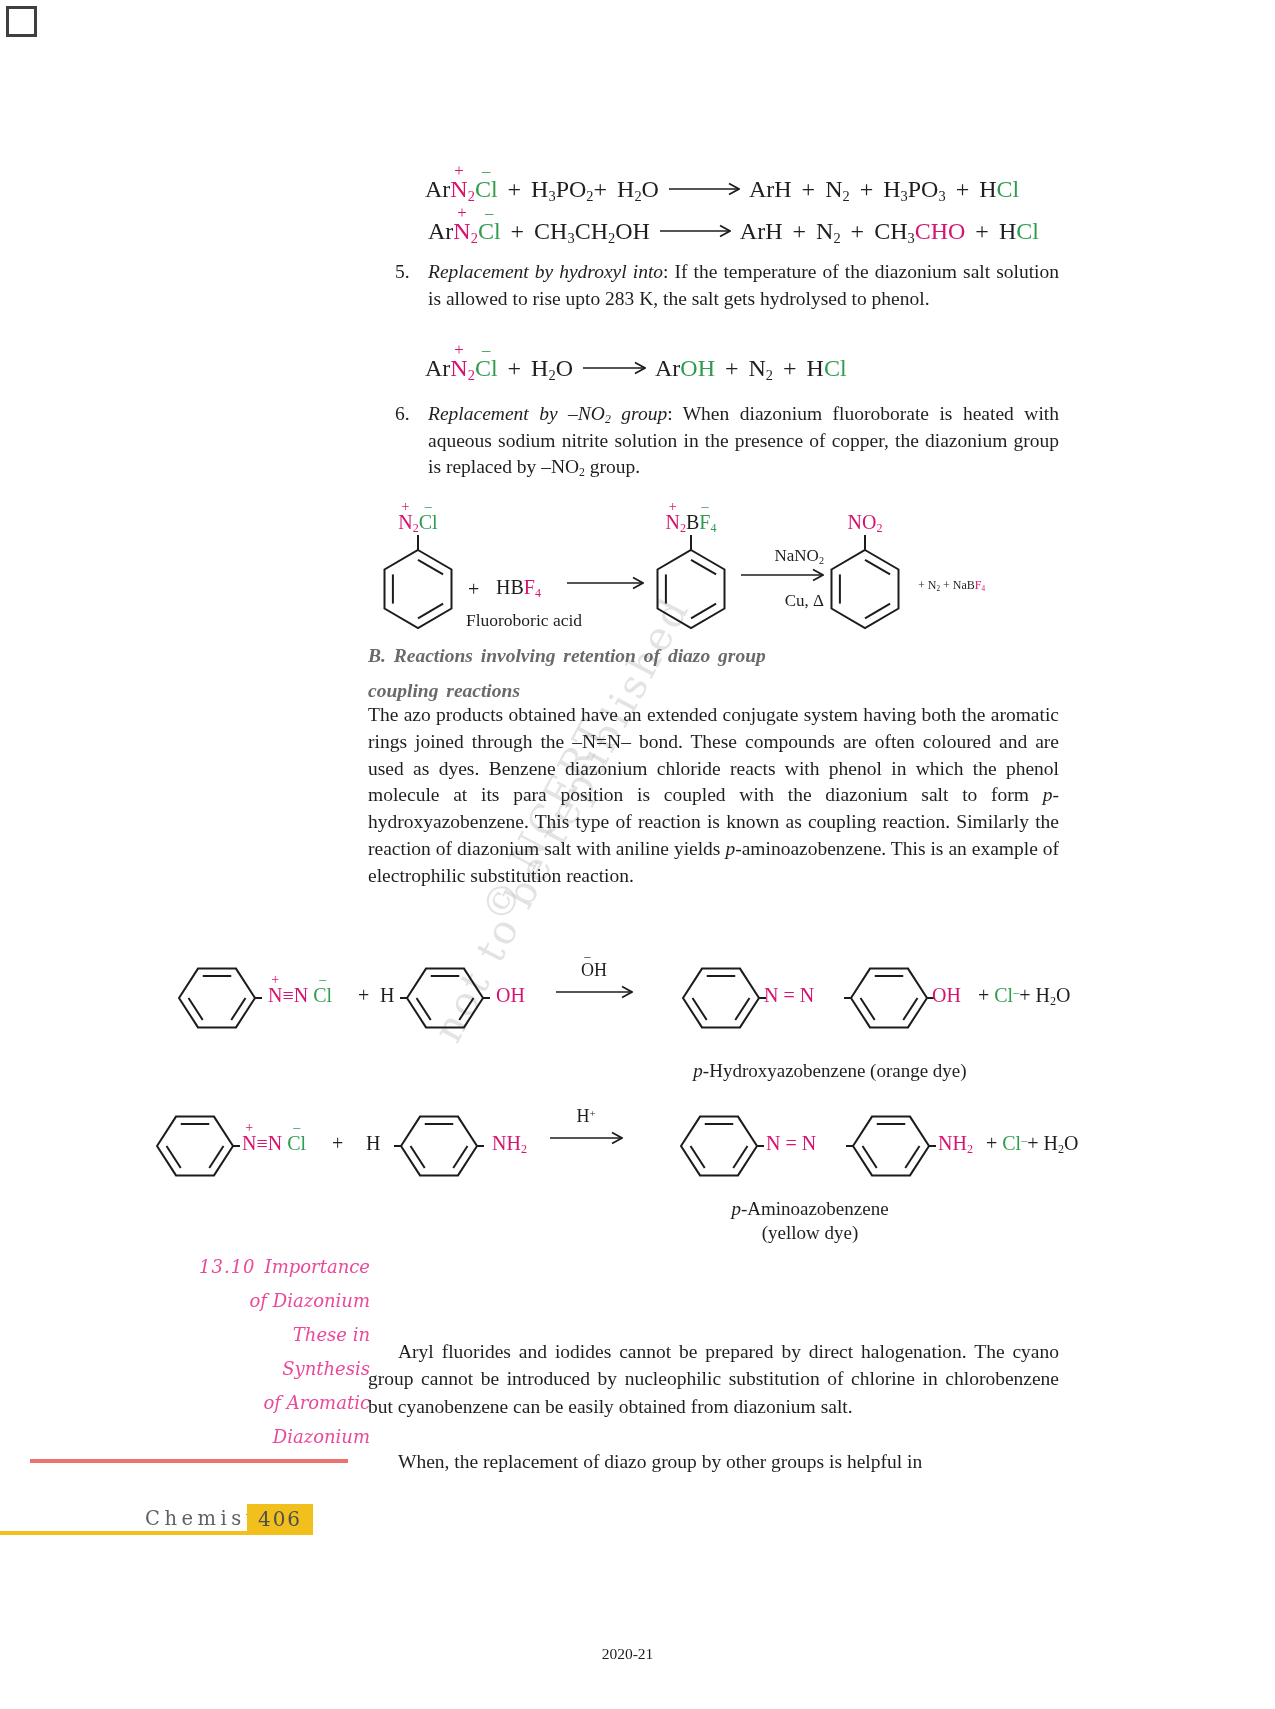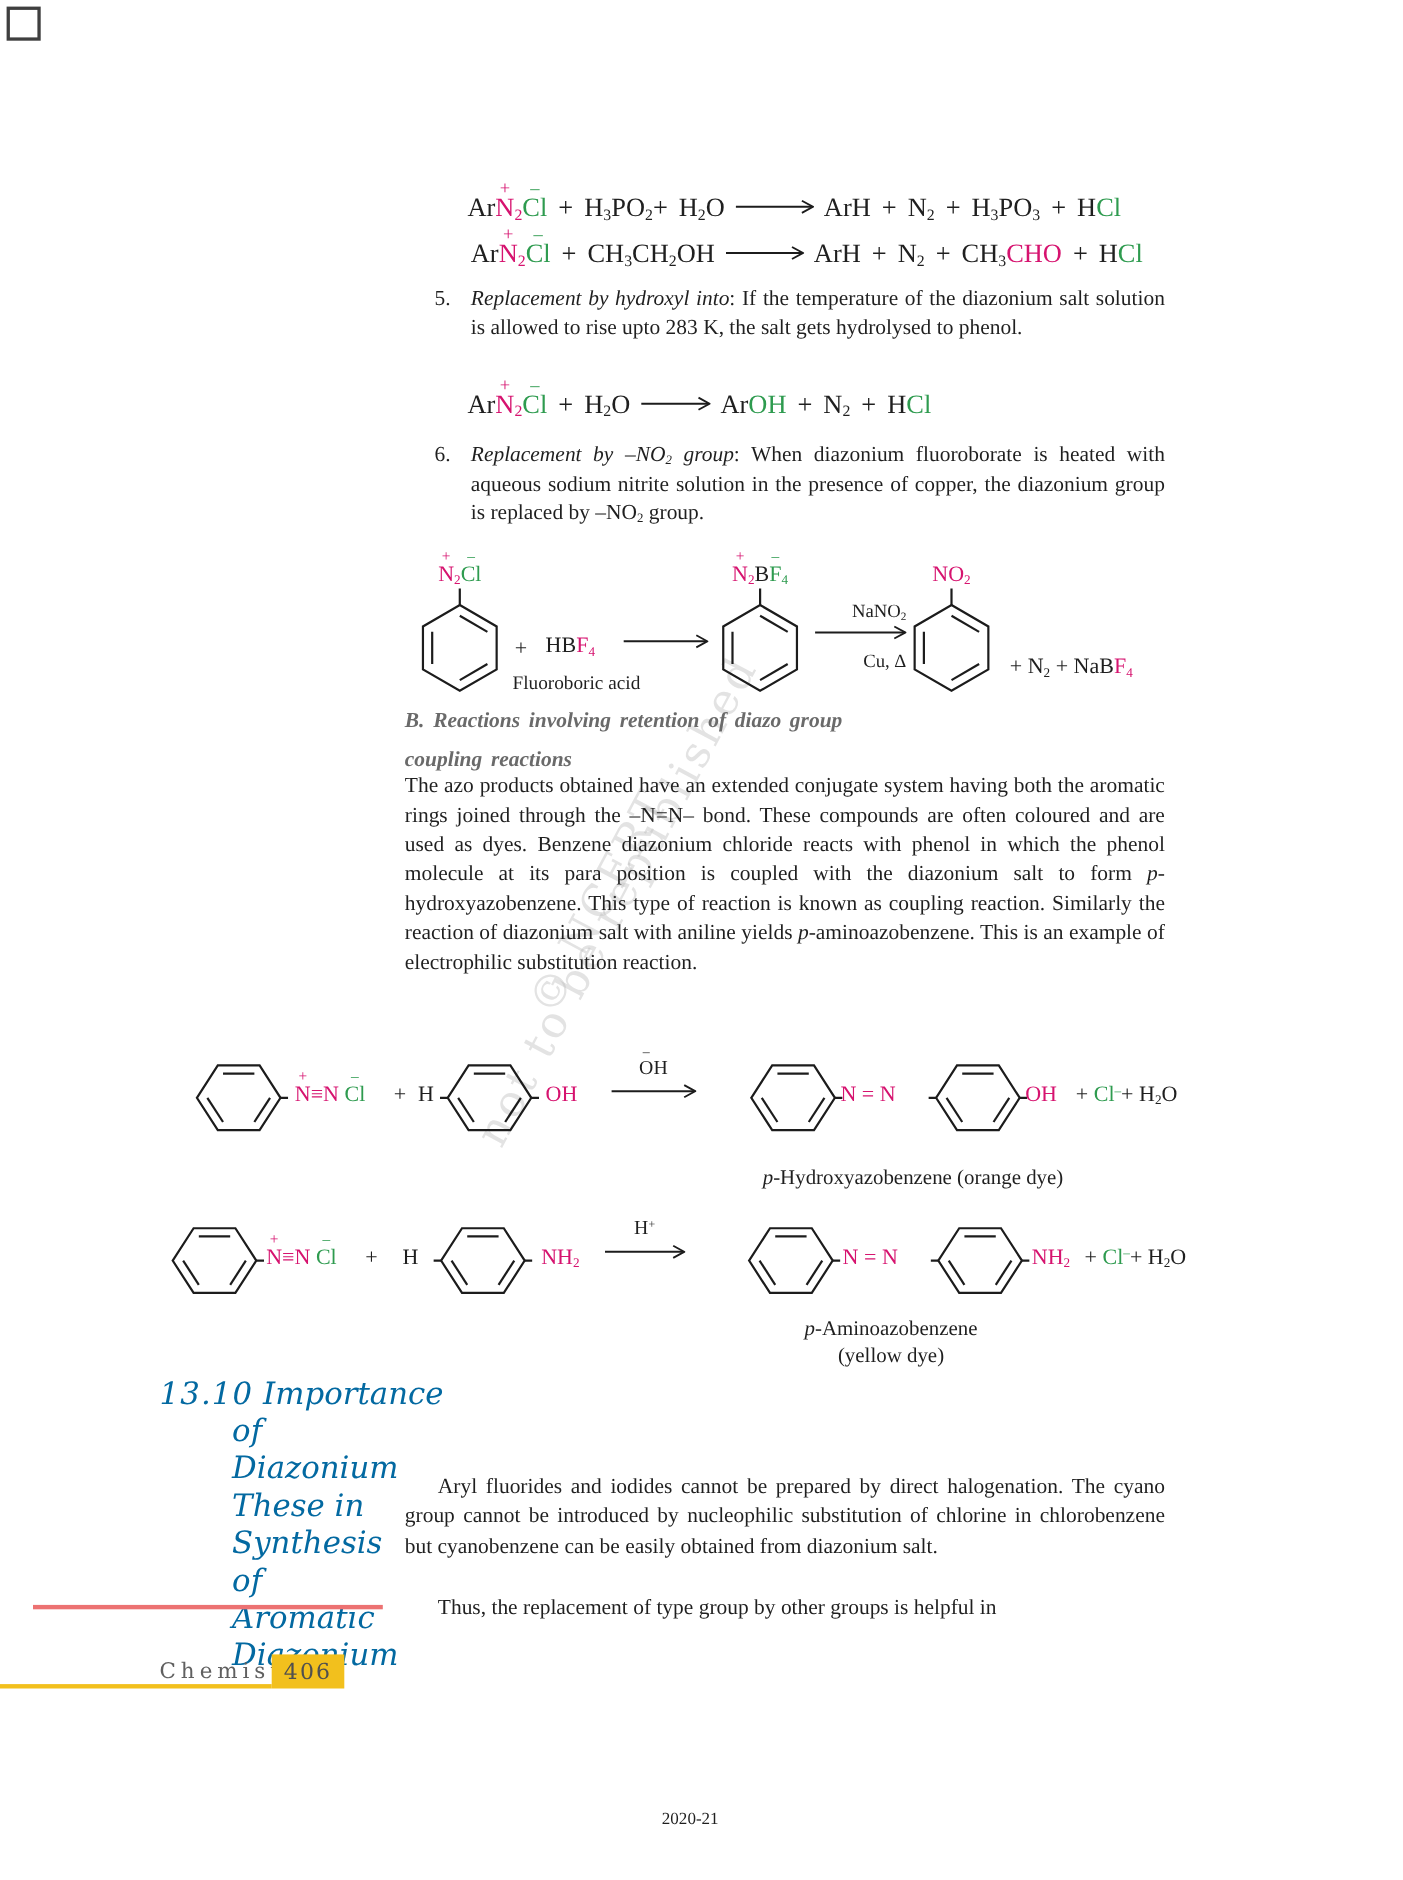--- a/index.html
+++ b/index.html
@@ -39,21 +39,21 @@
               font-size:20px;padding-bottom:0;white-space:nowrap;}
   .ru1{left:5px;top:0;} .ru2{left:278px;top:0;} .ru3{left:452px;top:0;}
   .d1-plus{position:absolute;left:100px;top:96px;font-size:20px;}
   .d1-reagent{position:absolute;left:128px;top:94px;font-size:20px;white-space:nowrap;}
   .d1-caption{position:absolute;left:96px;top:128px;width:120px;text-align:center;
               font-size:17.5px;line-height:21px;}
   .a1{position:absolute;left:198px;top:94px;}
   .arrow2{position:absolute;left:370px;top:64px;width:86px;text-align:right;font-size:17px;line-height:20px;}
   .arrow2 .al-top{margin-bottom:1px;white-space:nowrap;}
   .arrow2 .al-bottom{margin-top:4px;white-space:nowrap;}
-  .d1-products{position:absolute;left:550px;top:113px;font-size:20px;white-space:nowrap;}
+  .d1-products{position:absolute;left:550px;top:96px;font-size:12px;white-space:nowrap;}
   
   .bheading{position:absolute;left:368px;top:645px;font-size:19.5px;font-weight:bold;font-style:italic;
             color:#6a6a6a;word-spacing:3px;z-index:2;}
   .bsub{position:absolute;left:368px;top:680px;font-size:19.5px;font-weight:bold;font-style:italic;
         color:#6a6a6a;word-spacing:3px;z-index:2;}
   
   .para{position:absolute;left:368px;width:691px;text-align:justify;
         font-size:19.5px;line-height:26.8px;z-index:2;}
   .coupling{top:702px;}
   
@@ -76,22 +76,22 @@
   .r2-b{left:254px;top:10px;}  .r2-nh2{left:352px;top:34px;}
   .r2-arrow{position:absolute;left:406px;top:8px;width:80px;text-align:center;font-size:18px;}
   .r2-c{left:534px;top:10px;}  .r2-azo{left:626px;top:34px;}
   .r2-d{left:706px;top:10px;}  .r2-nh2b{left:798px;top:34px;}
   .r2-tail{left:846px;top:34px;}
   .cap2a{left:540px;top:100px;width:260px;}
   .cap2b{left:540px;top:124px;width:260px;}
   .arrow-lab{display:block;margin-bottom:2px;}
   
   .sidebar{position:absolute;left:145px;top:1250px;width:225px;
-           font-family:"DejaVu Serif",serif;font-style:italic;font-size:28px;
-           color:#0369a1;line-height:34px;z-index:2;}
+           font-family:"DejaVu Serif",serif;font-style:italic;font-size:18px;
+           color:#ec4899;line-height:34px;z-index:2;text-align:right;}
   .sb-num{margin-right:9px;letter-spacing:1px;}
   .sb-line{padding-left:66px;}
   .redline{position:absolute;left:30px;top:1459px;width:318px;height:4px;background:#ec7272;z-index:2;}
   
   .bp{position:absolute;left:368px;width:691px;text-align:justify;
       font-size:19.5px;line-height:27.3px;z-index:2;}
   .bp1{top:1252px;}
   .bp2{top:1338px;text-indent:30px;}
   .bp3{top:1448px;text-indent:30px;}
   
@@ -306,20 +306,20 @@
     </div>
     <div class="sb-line">of Diazonium</div>
     <div class="sb-line">These  in</div>
     <div class="sb-line">Synthesis</div>
     <div class="sb-line">of  Aromatic</div>
     <div class="sb-line">Diazonium</div>
   </div>
   <div class="redline"></div>
 
   <div class="bp bp2"><span class="seg">Aryl fluorides and iodides cannot be prepared by direct halogenation. The cyano group cannot be introduced by nucleophilic substitution of chlorine in chlorobenzene but cyanobenzene can be easily obtained from diazonium salt.</span></div>
-  <div class="bp bp3"><span class="seg">Thus, the replacement of type group by other groups is helpful in</span></div>
+  <div class="bp bp3"><span class="seg">When, the replacement of diazo group by other groups is helpful in</span></div>
 
   <div class="f-line"></div>
   <div class="f-book">Chemistry</div>
   <div class="f-badge">406</div>
   <div class="year">2020-21</div>
 
 </div>
 
 </body></html>

